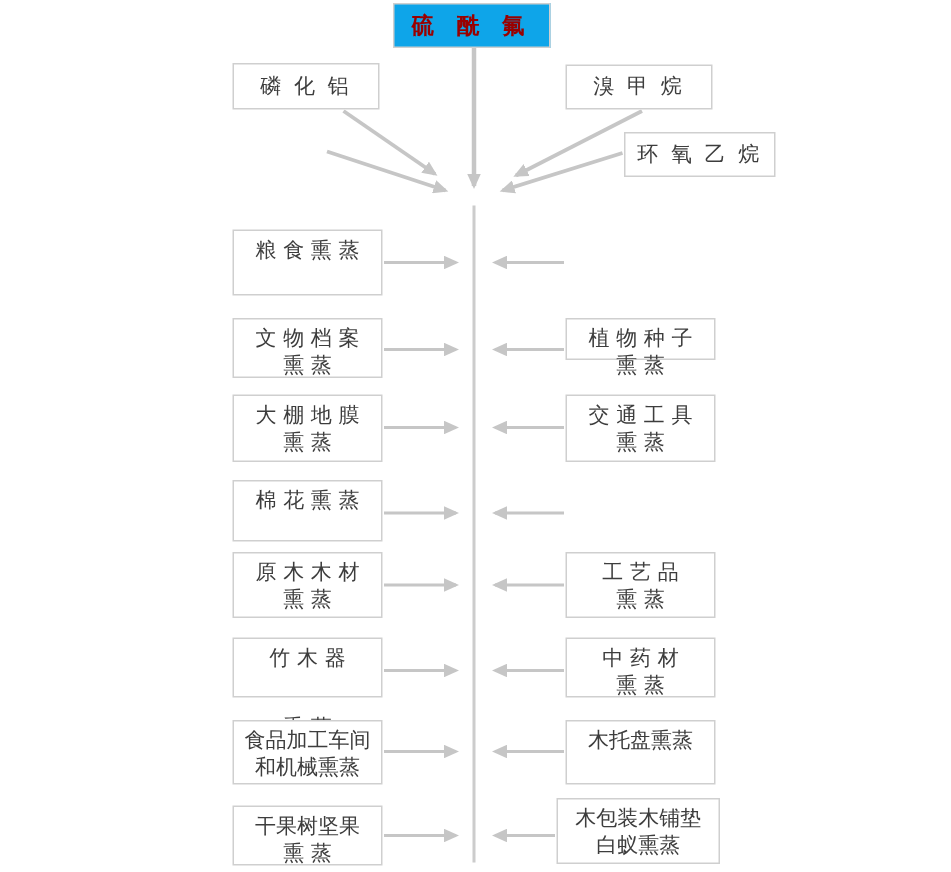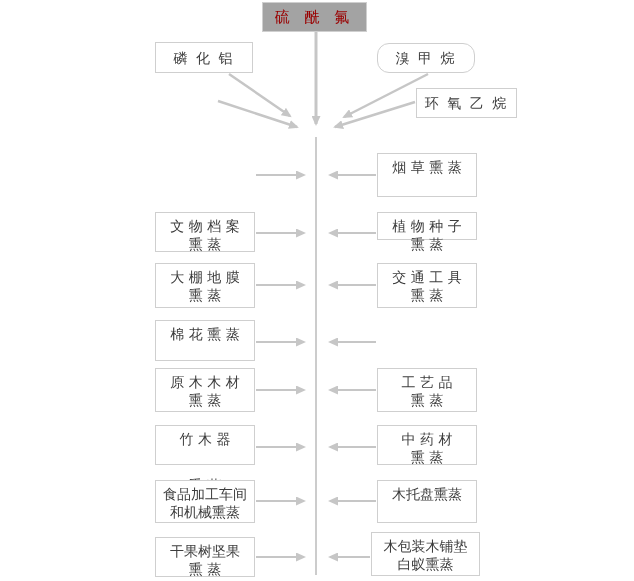--- a/index.html
+++ b/index.html
@@ -22,24 +22,24 @@
     display: flex;
     flex-direction: column;
     align-items: center;
     padding-top: 4px;
     text-align: center;
     white-space: pre;
   }
   .title-box {
     position: absolute;
     box-sizing: border-box;
-    background: #a3a3a3;
+    background: #0ea5e9;
     border: 1px solid #cfcfcf;
     color: #990000;
-    font-weight: normal;
+    font-weight: bold;
     font-size: 15px;
     letter-spacing: 5px;
     display: flex;
     align-items: center;
     justify-content: center;
     text-align: center;
     white-space: pre;
   }
   .fum-box {
     letter-spacing: 2px;
@@ -92,27 +92,31 @@
     <line x1="370" y1="557" x2="330" y2="557" stroke="#c6c6c6" stroke-width="2" marker-end="url(#ah)"></line>
   </svg>
 
   <div class="title-box" style="left:262px; top:2px; width:105px; height:30px;">
     <span>硫 酰 氟</span>
   </div>
 
   <div class="box fum-box" style="left:155px; top:42px; width:98px; height:31px;">
     <span>磷 化 铝</span>
   </div>
-  <div class="box fum-box" style="left:377px; top:43px; width:98px; height:30px;border-radius:12px;">
+  <div class="box fum-box" style="left:377px; top:43px; width:98px; height:30px;">
     <span>溴 甲 烷</span>
   </div>
   <div class="box fum-box" style="left:416px; top:88px; width:101px; height:30px;">
     <span>环 氧 乙 烷</span>
   </div>
 
+  <div class="box" style="left:155px; top:153px; width:100px; height:44px;">
+    <span>粮 食 熏 蒸</span>
+    <span></span>
+  </div>
   <div class="box" style="left:155px; top:212px; width:100px; height:40px;">
     <span>文 物 档 案</span>
     <span>熏 蒸</span>
   </div>
   <div class="box" style="left:155px; top:263px; width:100px; height:45px;">
     <span>大 棚 地 膜</span>
     <span>熏 蒸</span>
   </div>
   <div class="box" style="left:155px; top:320px; width:100px; height:41px;">
     <span>棉 花 熏 蒸</span>
@@ -128,24 +132,20 @@
   </div>
   <div class="box" style="left:155px; top:480px; width:100px; height:43px;">
     <span>食品加工车间</span>
     <span>和机械熏蒸</span>
   </div>
   <div class="box" style="left:155px; top:537px; width:100px; height:40px;">
     <span>干果树坚果</span>
     <span>熏 蒸</span>
   </div>
 
-  <div class="box" style="left:377px; top:153px; width:100px; height:44px;">
-    <span>烟 草 熏 蒸</span>
-    <span></span>
-  </div>
   <div class="box" style="left:377px; top:212px; width:100px; height:28px;">
     <span>植 物 种 子</span>
     <span>熏 蒸</span>
   </div>
   <div class="box" style="left:377px; top:263px; width:100px; height:45px;">
     <span>交 通 工 具</span>
     <span>熏 蒸</span>
   </div>
   <div class="box" style="left:377px; top:368px; width:100px; height:44px;">
     <span>工 艺 品</span>

